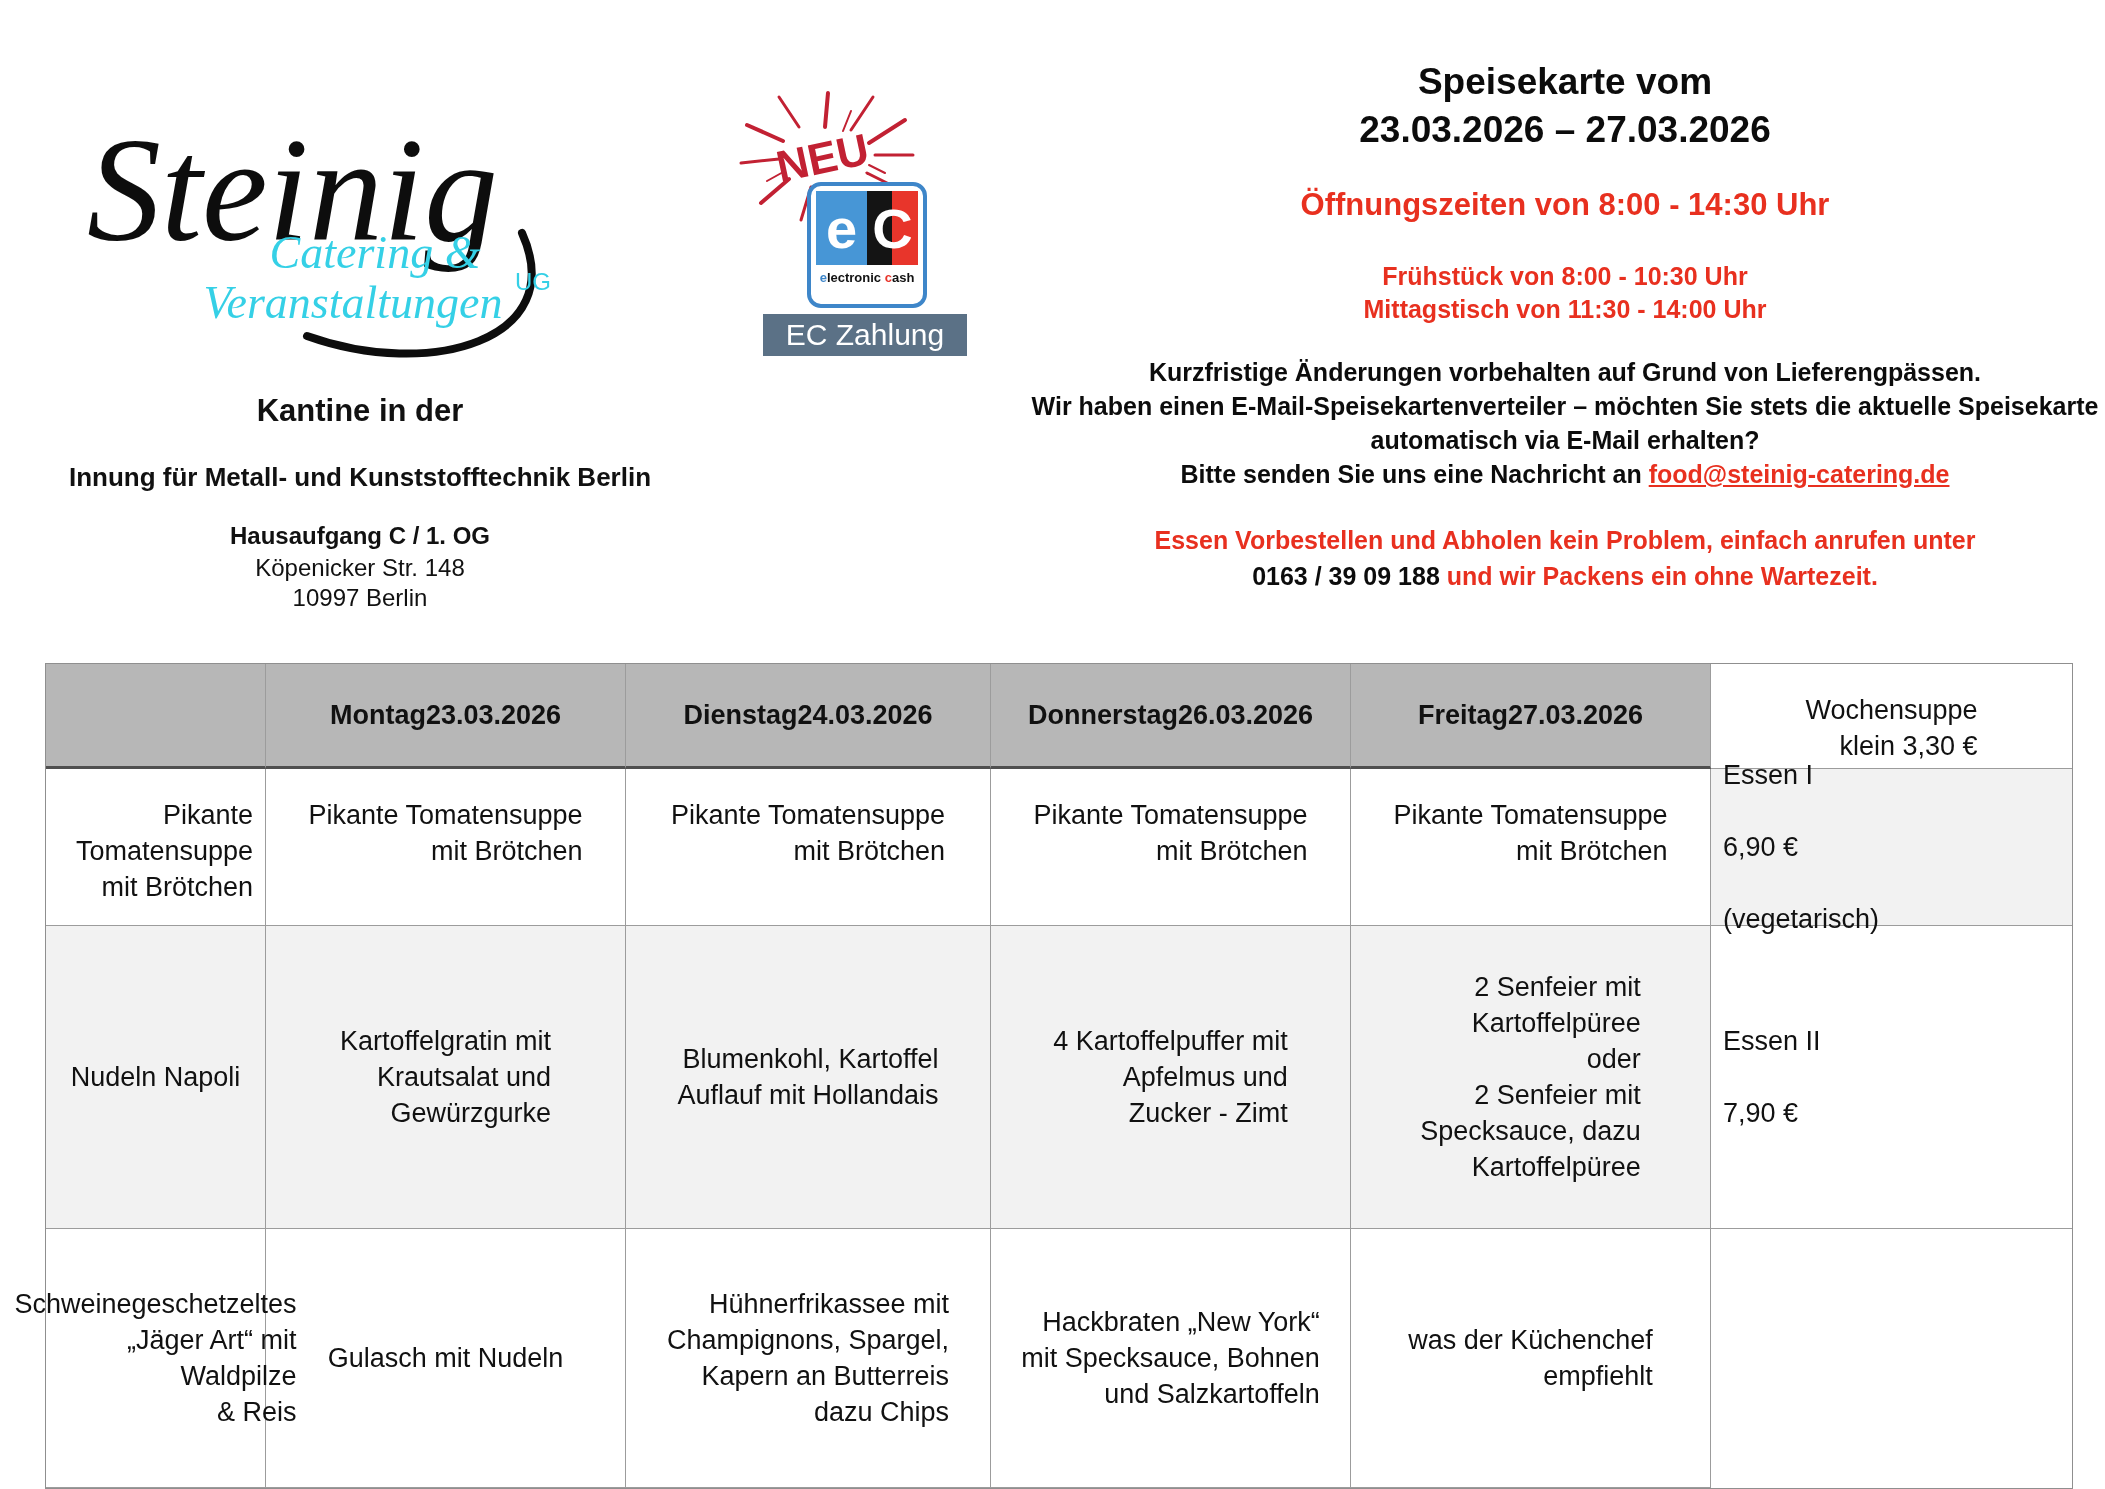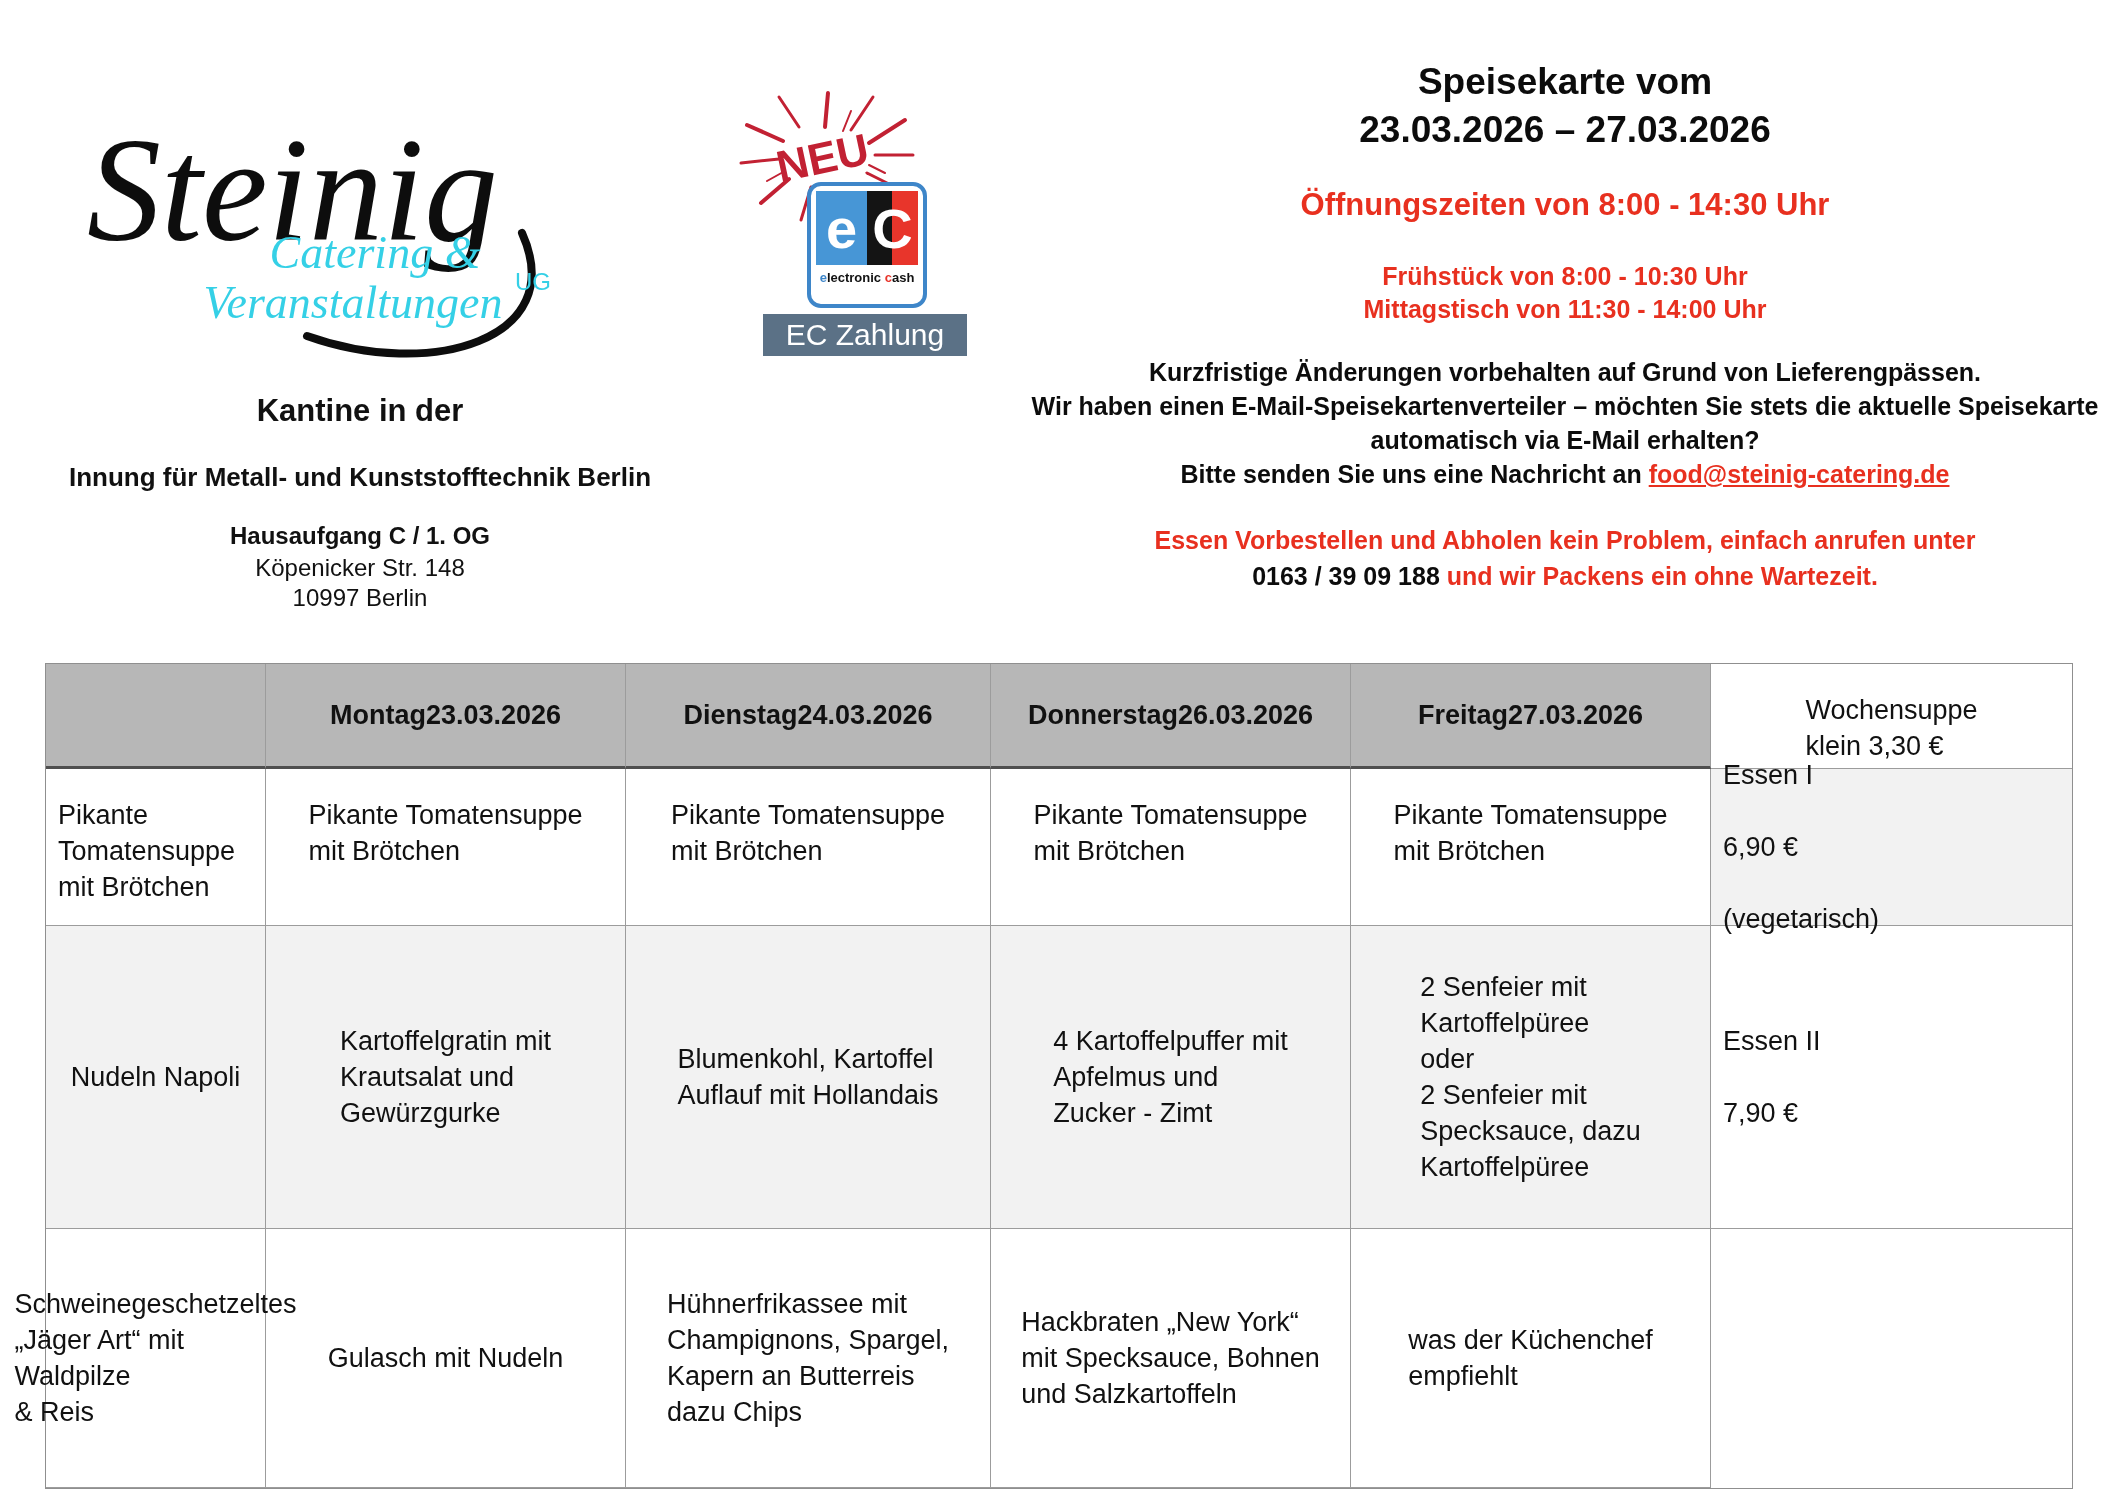--- a/index.html
+++ b/index.html
@@ -44,21 +44,21 @@
 
   
   .menu { position:absolute; left:45px; top:663px; width:2026px;
     display:grid;
     grid-template-columns:220px 360px 365px 360px 360px 361px;
     grid-template-rows:105px 157px 303px 259px;
     border:1px solid #8f8f8f; box-sizing:content-box;
     font-size:27px; line-height:36px; }
   .cell { border-right:1px solid #9c9c9c; border-bottom:1px solid #9c9c9c;
     box-sizing:border-box; display:flex; align-items:center; justify-content:center;
-    text-align:left; padding:6px 12px; }
+    text-align:right; padding:6px 12px; }
   .cell:nth-child(6n) { border-right:none; }
   .th { background:#b7b7b7; font-weight:bold; border-bottom:3px solid #4f4f4f; line-height:44px; }
   .row-soup { align-items:flex-start; padding-top:28px; }
   .row-essen1 { background:#f2f2f2; }
   .lbl-left { justify-content:flex-start; text-align:left; padding-left:12px; }
 </style>
 </head>
 <body>
 
 <div class="page">

